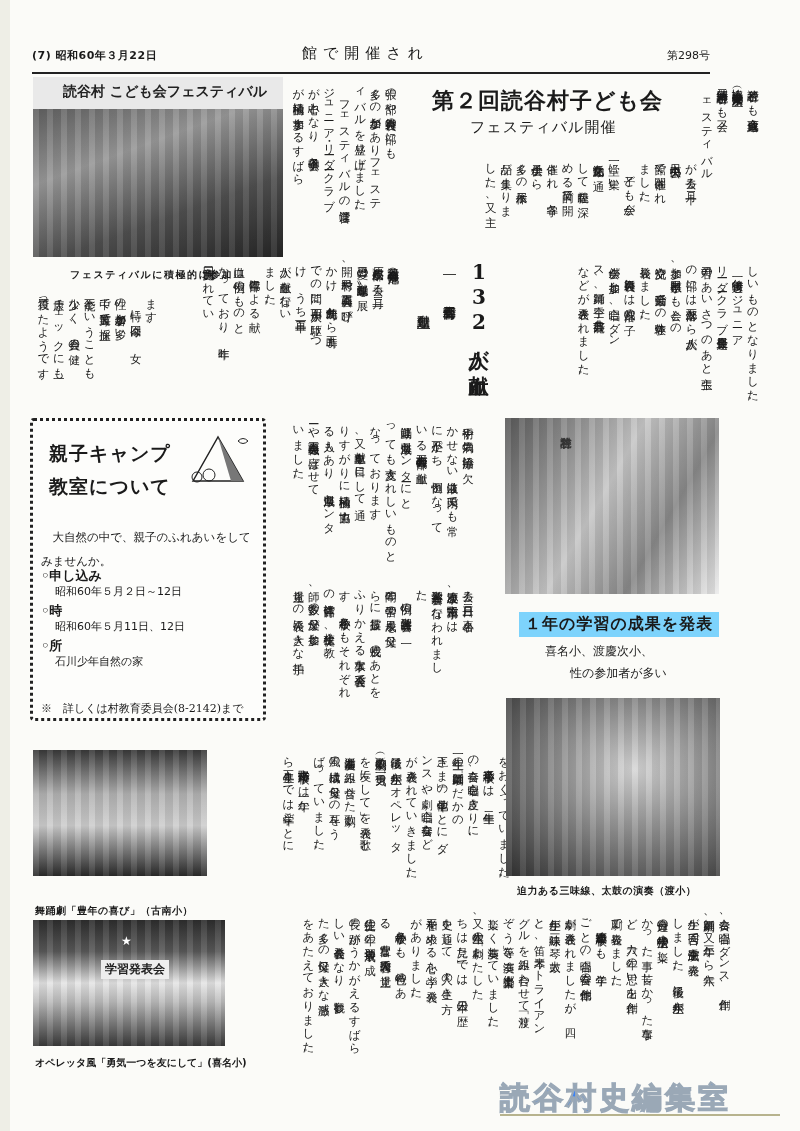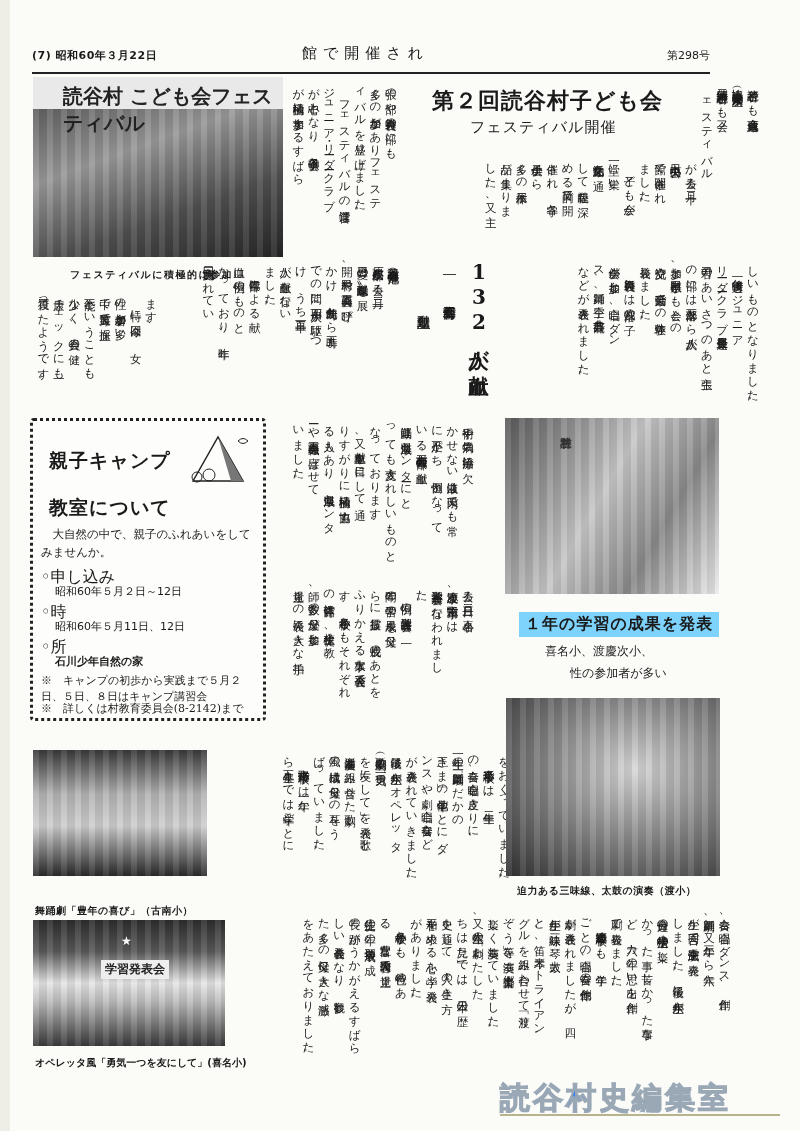--- a/index.html
+++ b/index.html
@@ -15,24 +15,24 @@
   .photo .ph-inner{position:absolute;inset:0;opacity:.35;
      background:repeating-linear-gradient(90deg,rgba(255,255,255,.25) 0 6px,rgba(0,0,0,.2) 6px 14px);}
   .photo .ph-label{position:absolute;font-family:"DejaVu Sans",sans-serif;color:#f4f4f4;font-weight:bold;}
   .caption{position:absolute;font-family:"DejaVu Sans",sans-serif;font-size:10px;font-weight:bold;letter-spacing:1.5px;white-space:nowrap;}
   .title-big{position:absolute;left:432px;top:86px;font-size:22px;font-weight:bold;letter-spacing:1px;white-space:nowrap;}
   .title-sub{position:absolute;left:470px;top:118px;font-family:"DejaVu Sans",sans-serif;font-size:15px;letter-spacing:1px;white-space:nowrap;}
   .blood-head{position:absolute;left:466px;top:260px;writing-mode:vertical-rl;text-orientation:upright;font-size:20px;font-weight:bold;letter-spacing:1px;}
   .blood-sub1{position:absolute;left:440px;top:266px;writing-mode:vertical-rl;text-orientation:upright;font-family:"DejaVu Sans",sans-serif;font-size:13px;}
   .blood-sub2{position:absolute;left:414px;top:305px;writing-mode:vertical-rl;text-orientation:upright;font-family:"DejaVu Sans",sans-serif;font-size:13px;}
   .camp-box{position:absolute;left:30px;top:418px;width:230px;height:297px;border:3px dotted #222;border-radius:4px;background:#fdfdfb;}
-  .camp-title{position:absolute;left:16px;top:16px;font-size:19px;line-height:47px;font-weight:bold;letter-spacing:1px;white-space:pre;}
+  .camp-title{position:absolute;left:16px;top:16px;font-size:19px;line-height:33px;font-weight:bold;letter-spacing:1px;white-space:pre;}
   .camp-illus{position:absolute;left:150px;top:10px;width:70px;height:60px;}
-  .camp-intro{position:absolute;left:8px;top:104px;width:218px;font-size:11.5px;line-height:18px;text-indent:1em;}
-  .camp-item{position:absolute;left:8px;font-family:"DejaVu Sans",sans-serif;font-size:16px;font-weight:normal;white-space:nowrap;}
+  .camp-intro{position:absolute;left:8px;top:104px;width:218px;font-size:11.5px;line-height:24px;text-indent:1em;}
+  .camp-item{position:absolute;left:8px;font-family:"DejaVu Sans",sans-serif;font-size:13px;font-weight:bold;white-space:nowrap;}
   .camp-val{position:absolute;left:22px;font-family:"DejaVu Sans",sans-serif;font-size:11px;white-space:nowrap;}
   .camp-note{position:absolute;left:8px;width:220px;font-size:11px;line-height:16px;}
   .section-title{position:absolute;left:519px;top:612px;background:#7dd3fc;padding:2px 6px;font-size:16px;font-weight:bold;white-space:nowrap;letter-spacing:1px;}
   .section-sub{position:absolute;font-family:"DejaVu Sans",sans-serif;font-size:12px;white-space:nowrap;}
   .watermark{position:absolute;left:500px;top:1078px;font-family:"DejaVu Sans",sans-serif;font-size:30px;font-weight:bold;letter-spacing:3px;color:#3b82f6;
              -webkit-text-stroke:1.2px #9aa8b6;white-space:nowrap;}
   .footer-line{position:absolute;left:500px;top:1114px;width:280px;height:2px;background:#b7b38e;}
 </style>
 </head>
 <body>
@@ -41,21 +41,21 @@
 
 <div class="header">
   <span class="h-left">(7)  昭和60年３月22日</span>
   <span class="h-mid">館で開催され</span>
   <span class="h-right">第298号</span>
 </div>
 
 <div class="photo" style="left:33px;top:77px;width:250px;height:180px;">
   <div class="ph-inner"></div>
   <div style="position:absolute;left:0;top:0;width:250px;height:32px;background:#e9e9e9;"></div>
-  <span class="ph-label" style="left:30px;top:6px;color:#222;font-size:20px;">読谷村 こども会フェスティバル</span>
+  <span class="ph-label" style="left:30px;top:6px;color:#222;font-size:14px;">読谷村 こども会フェスティバル</span>
 </div>
 <div class="caption" style="left:70px;top:268px;">フェスティバルに積極的に参加</div>
 
 <div class="title-big">第２回読谷村子ども会</div>
 <div class="title-sub">フェスティバル開催</div>
 
 <div class="v" style="right:40px;top:80px;height:150px;">読谷村子ども会育成連絡
 協議会（会長比嘉栄次）主
 催第二回読谷村子ども会フ
 　ェスティバル</div>
@@ -144,22 +144,21 @@
     <circle cx="26" cy="44" r="6" fill="none" stroke="#222"></circle>
     <circle cx="14" cy="46" r="5" fill="none" stroke="#222"></circle>
     <path d="M55 10 q5 -5 10 0 q-5 5 -10 0" fill="none" stroke="#222"></path>
   </svg>
   <div class="camp-intro">大自然の中で、親子のふれあいをしてみませんか。</div>
   <div class="camp-item" style="top:146px;">◦申し込み</div>
   <div class="camp-val" style="top:163px;">昭和60年５月２日～12日</div>
   <div class="camp-item" style="top:181px;">◦時</div>
   <div class="camp-val" style="top:198px;">昭和60年５月11日、12日</div>
   <div class="camp-item" style="top:216px;">◦所</div>
-  <div class="camp-val" style="top:233px;font-weight:bold;">石川少年自然の家</div>
-  <div class="camp-note" style="top:252px;">※　キャンプの初歩から実践まで５月２日、５日、８日はキャンプ講習会</div>
+  <div class="camp-val" style="top:233px;font-weight:normal;">石川少年自然の家</div>
   <div class="camp-note" style="top:280px;">※　詳しくは村教育委員会(8-2142)まで</div>
 </div>
 
 <div class="section-title">１年の学習の成果を発表</div>
 <div class="section-sub" style="left:545px;top:643px;">喜名小、渡慶次小、</div>
 <div class="section-sub" style="left:570px;top:665px;">性の参加者が多い</div>
 
 <div class="v" style="left:290px;top:582px;height:150px;">去る二月三日、喜名小、
 渡慶次小、古堅南小では、
 学習発表会が行なわれまし

